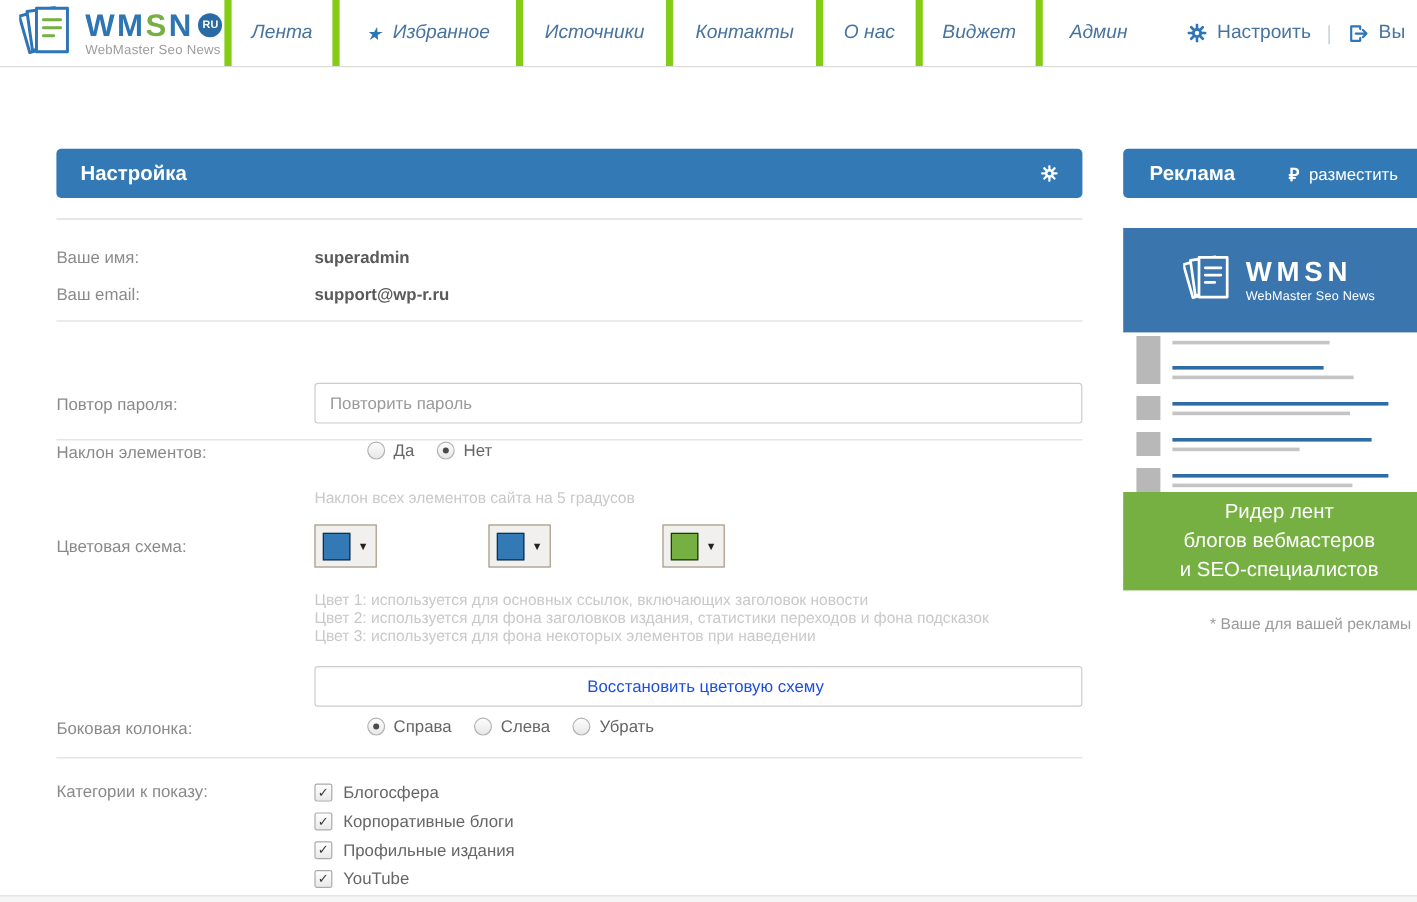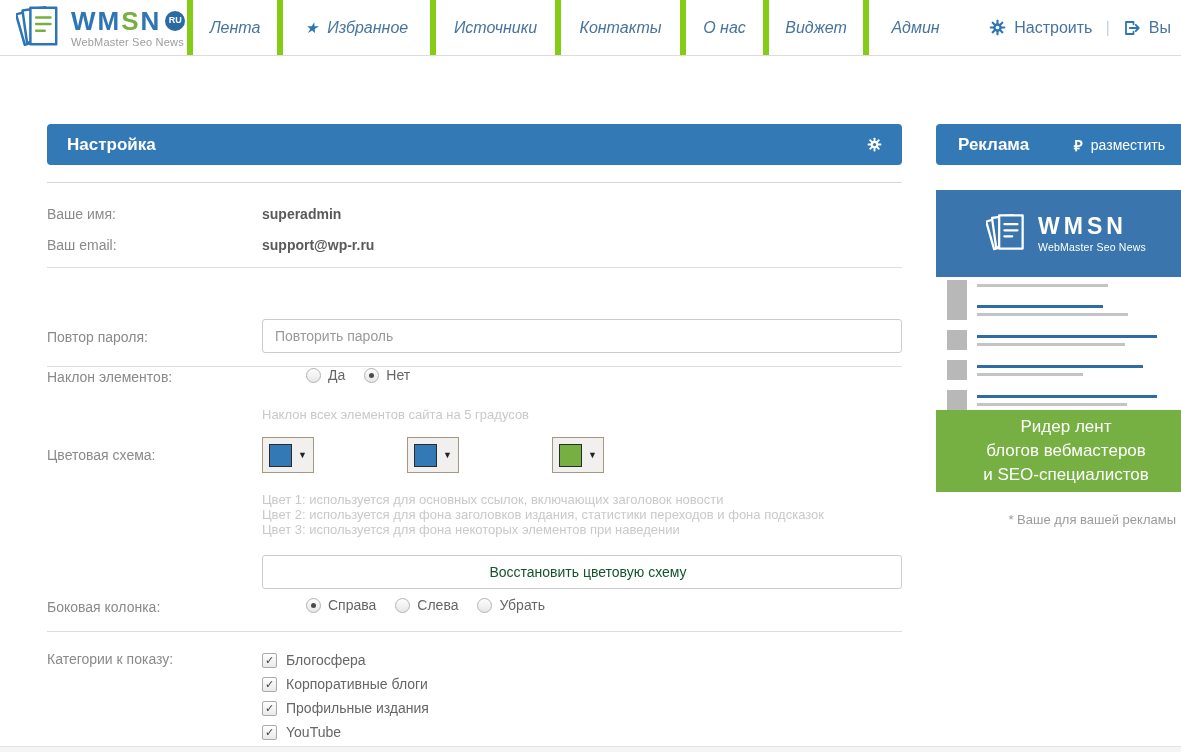--- a/index.html
+++ b/index.html
@@ -52,21 +52,21 @@
   .opt-label { font-size:14px; color:#666; }
 
   .help { position:absolute; left:215px; font-size:13px; color:#c9c9c9; line-height:15px; white-space:nowrap; }
 
   .picker { position:absolute; top:0; width:52px; height:36px; background:#f1f0ee;
     border:1px solid #a59883; display:flex; align-items:center; padding:0 6px; gap:6px; cursor:pointer; }
   .swatch { width:26px; height:23px; border:1px solid #2b2b2b; }
   .drop-arrow { font-size:9px; color:#222; }
 
   .restore-btn { position:absolute; left:215px; top:0; width:640px; height:34px; background:#fff;
-    border:1px solid #ccc; border-radius:3px; font-size:14px; color:#14532d; cursor:pointer;
+    border:1px solid #ccc; border-radius:3px; font-size:14px; color:#1d4ed8; cursor:pointer;
     font-family:"Liberation Sans",sans-serif;padding-left:12px; }
 
   .check-list { position:absolute; left:215px; top:0; }
   .check-row { display:flex; align-items:center; gap:9px; height:24px; cursor:pointer; }
   .checkbox { width:15px; height:15px; border:1px solid #a9a9a9; border-radius:2px;
     background:linear-gradient(#fefefe,#e9e9e9); display:inline-flex; align-items:center;
     justify-content:center; font-size:11px; color:#3c3c3c; flex:0 0 auto; }
 
   
   .ad-col { position:absolute; left:936px; top:124px; width:260px; height:628px; }

